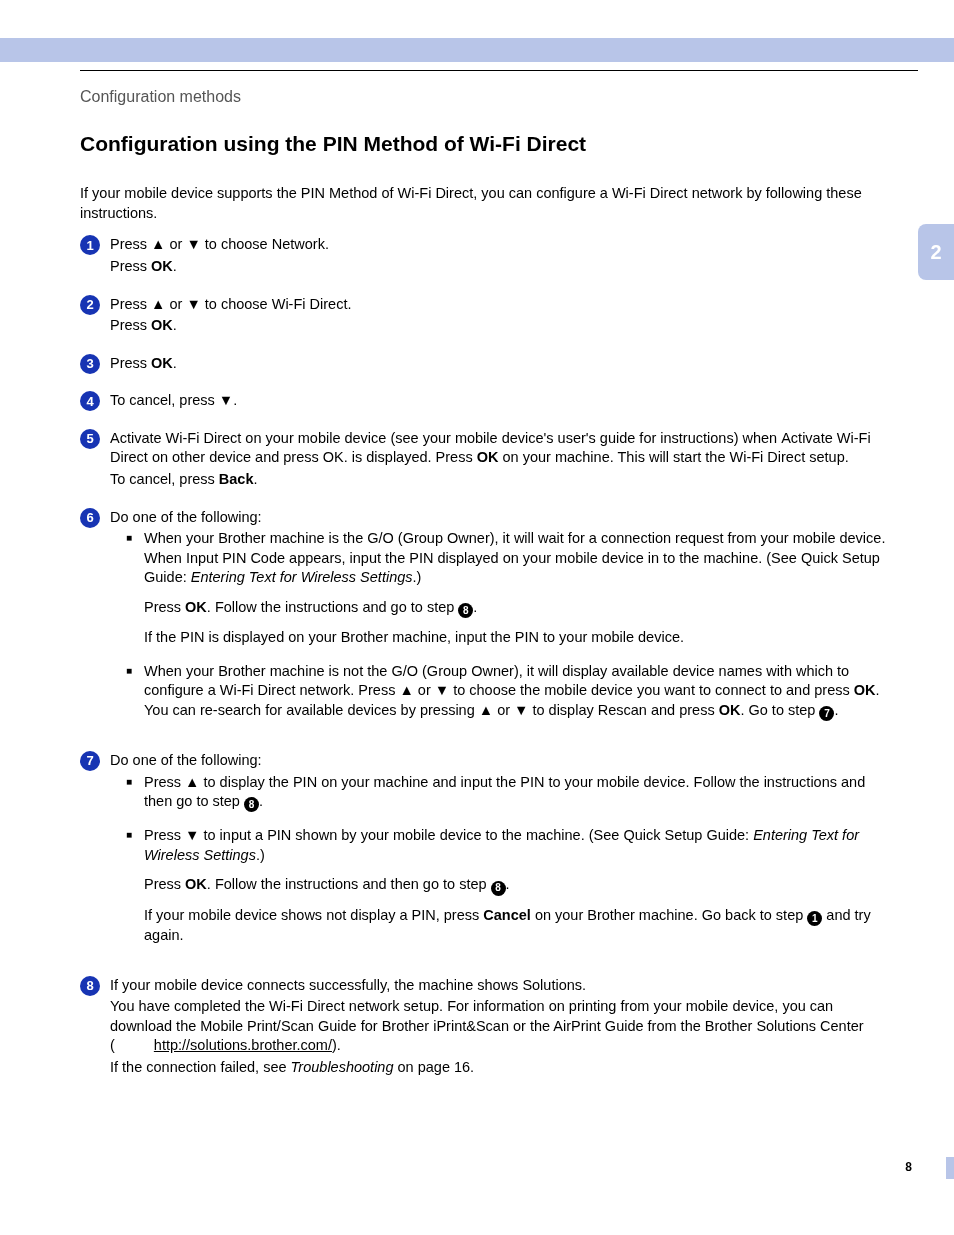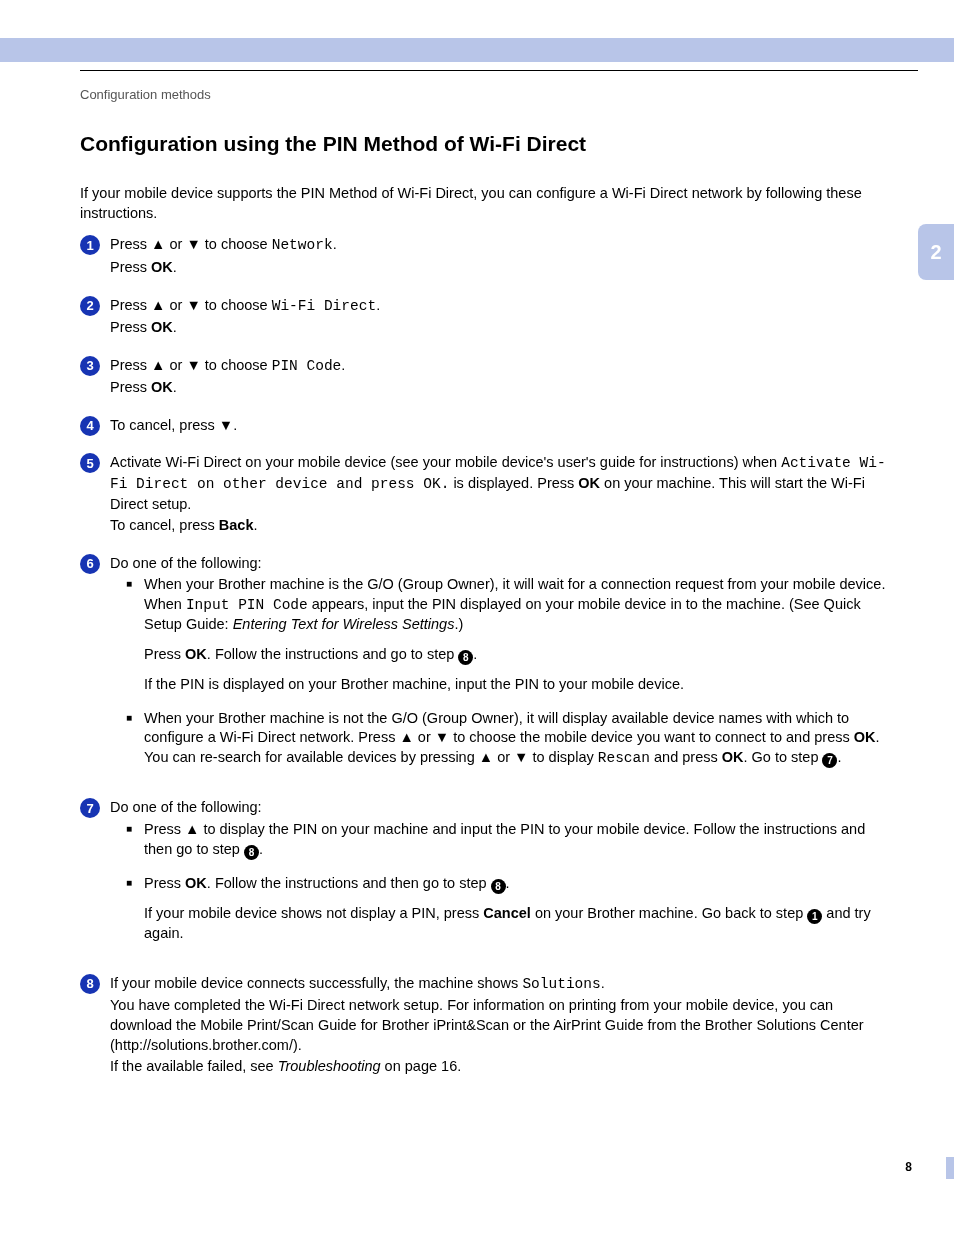--- a/index.html
+++ b/index.html
@@ -20,21 +20,21 @@
     background: #b8c5e8;
   }
   .top-rule {
     position: absolute;
     top: 70px; left: 80px; right: 36px;
     border-top: 1px solid #000;
   }
   .breadcrumb {
     position: absolute;
     top: 86px; left: 80px;
-    font-size: 13px;
+    font-size: 16px;
     color: #555;
   }
   .side-tab {
     position: absolute;
     right: 0; top: 224px;
     width: 36px; height: 56px;
     background: #b8c5e8;
     border-top-left-radius: 8px;
     border-bottom-left-radius: 8px;
     color: #fff;
@@ -71,21 +71,21 @@
     color: #fff;
     font-size: 13px;
     font-weight: bold;
     display: flex;
     align-items: center;
     justify-content: center;
     margin-top: 0px;
   }
   .step-body { flex: 1; }
   .step-body p { margin-bottom: 2px; }
-  .mono { font-family: Liberation Mono, monospace; }
+  .mono { font-family: Liberation Sans, sans-serif; }
   .bold { font-weight: bold; }
   .italic { font-style: italic; }
   .arrow { font-family: sans-serif; }
   .sub-bullets {
     padding-left: 16px;
   }
   .sub-bullet {
     position: relative;
     padding-left: 18px;
     margin-bottom: 14px;
@@ -116,21 +116,21 @@
     right: 42px;
     font-size: 12px;
     font-weight: bold;
   }
   .page-num-tab {
     position: absolute;
     bottom: 56px; right: 0;
     width: 8px; height: 22px;
     background: #b8c5e8;
   }
-  a.underline { color: inherit; }
+  a.underline { text-decoration: underline; color: inherit; margin-left: 39px; }
 </style>
 </head>
 <body>
 
 <div class="top-bar"></div>
 <div class="top-rule"></div>
 <div class="breadcrumb">Configuration methods</div>
 <div class="side-tab">2</div>
 
 <div class="content">
@@ -149,21 +149,20 @@
     <div class="step-num">2</div>
     <div class="step-body">
       <p><span>Press </span><span class="arrow">▲</span><span> or </span><span class="arrow">▼</span><span> to choose </span><span class="mono">Wi-Fi Direct</span><span>.</span></p>
       <p><span>Press </span><span class="bold">OK</span><span>.</span></p>
     </div>
   </div>
 
   <div class="step">
     <div class="step-num">3</div>
     <div class="step-body">
-      <p><span>Press </span><span class="arrow">▲</span><span> or </span><span class="arrow">▼</span><span> to choose </span><span class="mono">PIN Code</span><span>.</span></p>
       <p><span>Press </span><span class="bold">OK</span><span>.</span></p>
     </div>
   </div>
 
   <div class="step">
     <div class="step-num">4</div>
     <div class="step-body">
       <p><span>To cancel, press </span><span class="arrow">▼</span><span>.</span></p>
     </div>
   </div>
@@ -195,32 +194,33 @@
 
   <div class="step">
     <div class="step-num">7</div>
     <div class="step-body">
       <p>Do one of the following:</p>
       <div class="sub-bullets">
         <div class="sub-bullet">
           <p><span>Press </span><span class="arrow">▲</span><span> to display the PIN on your machine and input the PIN to your mobile device. Follow the instructions and then go to step </span><span class="inline-circle">8</span><span>.</span></p>
         </div>
         <div class="sub-bullet">
+          <p><span>Press </span><span class="arrow">▼</span><span> to input a PIN shown by your mobile device to the machine. (See Quick Setup Guide: </span><span class="italic">Entering Text for Wireless Settings</span><span>.)</span></p>
           <p><span>Press </span><span class="bold">OK</span><span>. Follow the instructions and then go to step </span><span class="inline-circle">8</span><span>.</span></p>
           <p><span>If your mobile device shows not display a PIN, press </span><span class="bold">Cancel</span><span> on your Brother machine. Go back to step </span><span class="inline-circle">1</span><span> and try again.</span></p>
         </div>
       </div>
     </div>
   </div>
 
   <div class="step">
     <div class="step-num">8</div>
     <div class="step-body">
       <p><span>If your mobile device connects successfully, the machine shows </span><span class="mono">Solutions</span><span>.</span></p>
       <p><span>You have completed the Wi-Fi Direct network setup. For information on printing from your mobile device, you can download the Mobile Print/Scan Guide for Brother iPrint&amp;Scan or the AirPrint Guide from the Brother Solutions Center (</span><a class="underline">http://solutions.brother.com/</a><span>).</span></p>
-      <p><span>If the available failed, see </span><span class="italic">Troubleshooting</span><span> on page 16.</span></p>
+      <p><span>If the connection failed, see </span><span class="italic">Troubleshooting</span><span> on page 16.</span></p>
     </div>
   </div>
 
 </div>
 
 <div class="page-num">8</div>
 <div class="page-num-tab"></div>
 
 </body></html>

